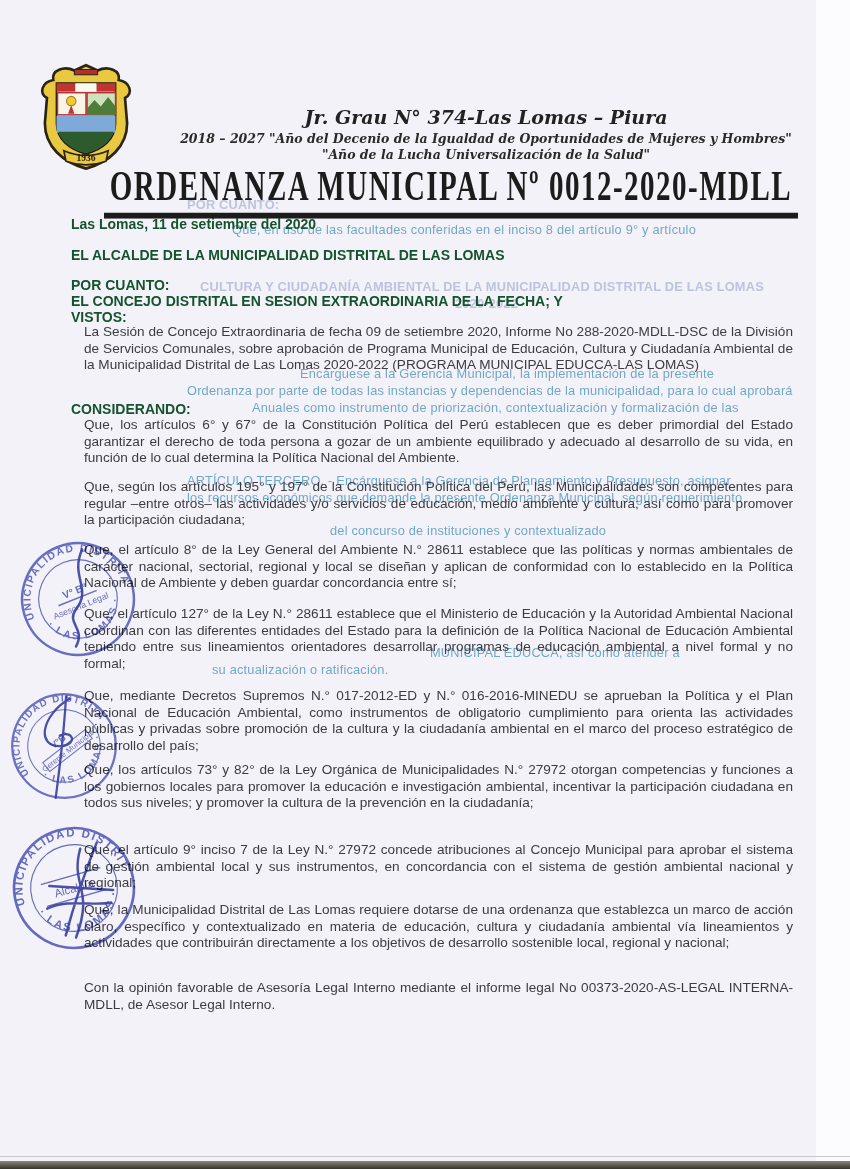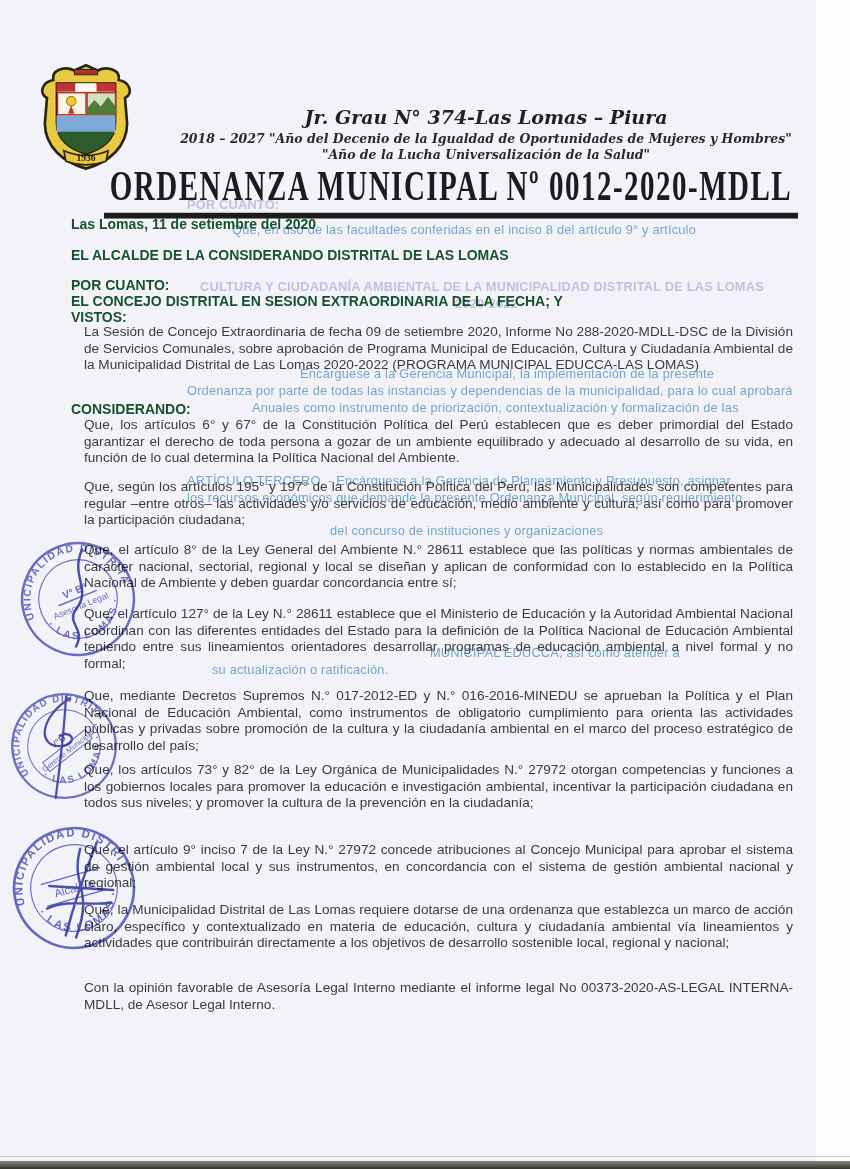--- a/index.html
+++ b/index.html
@@ -55,21 +55,21 @@
   <div class="bleed-layer">
       <div class="bleed-line bold" style="left: 187px; top: 197px;">POR CUANTO:</div>
       <div class="bleed-line" style="left: 232px; top: 222px;">Que, en uso de las facultades conferidas en el inciso 8 del artículo 9° y artículo</div>
       <div class="bleed-line bold" style="left: 200px; top: 279px;">CULTURA Y CIUDADANÍA AMBIENTAL DE LA MUNICIPALIDAD DISTRITAL DE LAS LOMAS</div>
       <div class="bleed-line bold" style="left: 455px; top: 296px;">2020-2022</div>
       <div class="bleed-line" style="left: 300px; top: 366px;">Encárguese a la Gerencia Municipal, la implementación de la presente</div>
       <div class="bleed-line" style="left: 187px; top: 383px;">Ordenanza por parte de todas las instancias y dependencias de la municipalidad, para lo cual aprobará</div>
       <div class="bleed-line" style="left: 252px; top: 400px;">Anuales como instrumento de priorización, contextualización y formalización de las</div>
       <div class="bleed-line" style="left: 187px; top: 490px;">los recursos económicos que demande la presente Ordenanza Municipal, según requerimiento</div>
       <div class="bleed-line" style="left: 187px; top: 473px;">ARTÍCULO TERCERO. - Encárguese a la Gerencia de Planeamiento y Presupuesto, asignar</div>
-      <div class="bleed-line" style="left: 330px; top: 523px;">del concurso de instituciones y organizaciones</div>
+      <div class="bleed-line" style="left: 330px; top: 523px;">del concurso de instituciones y contextualizado</div>
       <div class="bleed-line" style="left: 430px; top: 645px;">MUNICIPAL EDUCCA, así como atender a</div>
       <div class="bleed-line" style="left: 187px; top: 662px; margin-left: 25px;">su actualización o ratificación.</div>
     </div>
 
   <svg class="emblem" width="116" height="112" viewBox="0 0 110 106">
     <path d="M55,3 L66,8 C76,3 88,8 86,17 C97,19 100,30 92,34 L94,58
              C94,80 77,95 55,101 C33,95 16,80 16,58 L18,34
              C10,30 13,19 24,17 C22,8 34,3 44,8 Z" fill="#e8c940" stroke="#2a2416" stroke-width="2.5"></path>
     <path d="M44,7 h22 v5 h-22 z" fill="#b03030" stroke="#2a2416" stroke-width="1"></path>
     <path d="M27,20 h56 v38 c0,15 -12,25 -28,29 c-16,-4 -28,-14 -28,-29 z" fill="#f3efe2" stroke="#1d1a10" stroke-width="1.6"></path>
@@ -88,21 +88,21 @@
   </svg>
 
   <div class="hdr-center addr">Jr. Grau N° 374-Las Lomas – Piura</div>
   <div class="hdr-center tag tag1">2018 – 2027 "Año del Decenio de la Igualdad de Oportunidades de Mujeres y Hombres"</div>
   <div class="hdr-center tag tag2">"Año de la Lucha Universalización de la Salud"</div>
   <div class="hdr-center doc-title">
     <span class="display">ORDENANZA MUNICIPAL Nº 0012-2020-MDLL</span>
   </div>
 
   <div class="hline" style="top:216px;">Las Lomas,  11 de setiembre del 2020</div>
-  <div class="hline" style="top:247px;">EL ALCALDE DE LA CONSIDERANDO DISTRITAL DE LAS LOMAS</div>
+  <div class="hline" style="top:247px;">EL ALCALDE DE LA MUNICIPALIDAD DISTRITAL DE LAS LOMAS</div>
   <div class="hline" style="top:277px;">POR CUANTO:</div>
   <div class="hline" style="top:293px;">EL CONCEJO DISTRITAL EN SESION EXTRAORDINARIA DE LA FECHA; Y</div>
   <div class="hline" style="top:309px;">VISTOS:</div>
   <div class="para" style="top:324px;">La Sesión de Concejo Extraordinaria de fecha 09 de setiembre 2020, Informe No 288-2020-MDLL-DSC de la División de Servicios Comunales, sobre aprobación de Programa Municipal de Educación, Cultura y Ciudadanía Ambiental de la Municipalidad Distrital de Las Lomas 2020-2022 (PROGRAMA MUNICIPAL EDUCCA-LAS LOMAS)</div>
   <div class="hline" style="top:401px;">CONSIDERANDO:</div>
 
   <div class="para" style="top:417px;">Que, los artículos 6° y 67° de la Constitución Política del Perú establecen que es deber primordial del Estado garantizar el derecho de toda persona a gozar de un ambiente equilibrado y adecuado al desarrollo de su vida, en función de lo cual determina la Política Nacional del Ambiente.</div>
   <div class="para" style="top:479px;">Que, según los artículos 195° y 197° de la Constitución Política del Perú, las Municipalidades son competentes para regular –entre otros– las actividades y/o servicios de educación, medio ambiente y cultura; así como para promover la participación ciudadana;</div>
   <div class="para" style="top:542px;">Que, el artículo 8° de la Ley General del Ambiente N.° 28611 establece que las políticas y normas ambientales de carácter nacional, sectorial, regional y local se diseñan y aplican de conformidad con lo establecido en la Política Nacional de Ambiente y deben guardar concordancia entre sí;</div>
   <div class="para" style="top:606px;">Que, el artículo 127° de la Ley N.° 28611 establece que el Ministerio de Educación y la Autoridad Ambiental Nacional coordinan con las diferentes entidades del Estado para la definición de la Política Nacional de Educación Ambiental teniendo entre sus lineamientos orientadores desarrollar programas de educación ambiental a nivel formal y no formal;</div>

